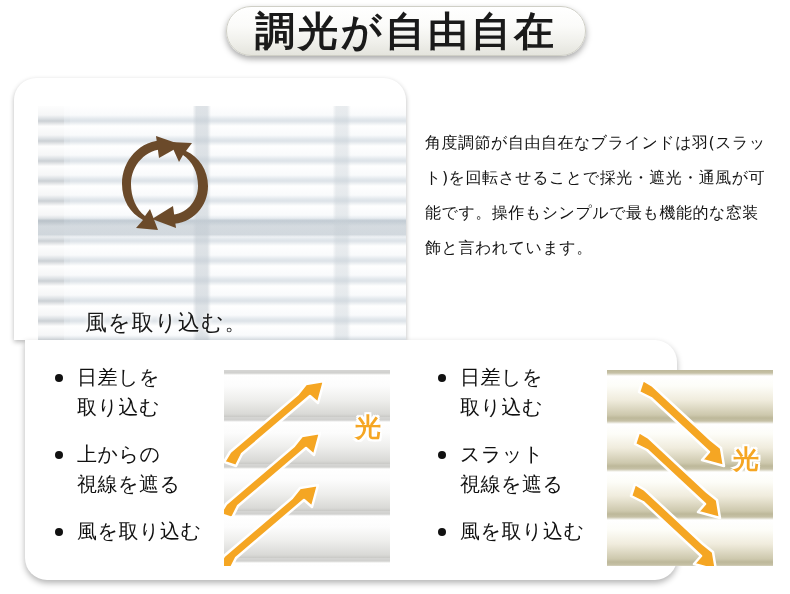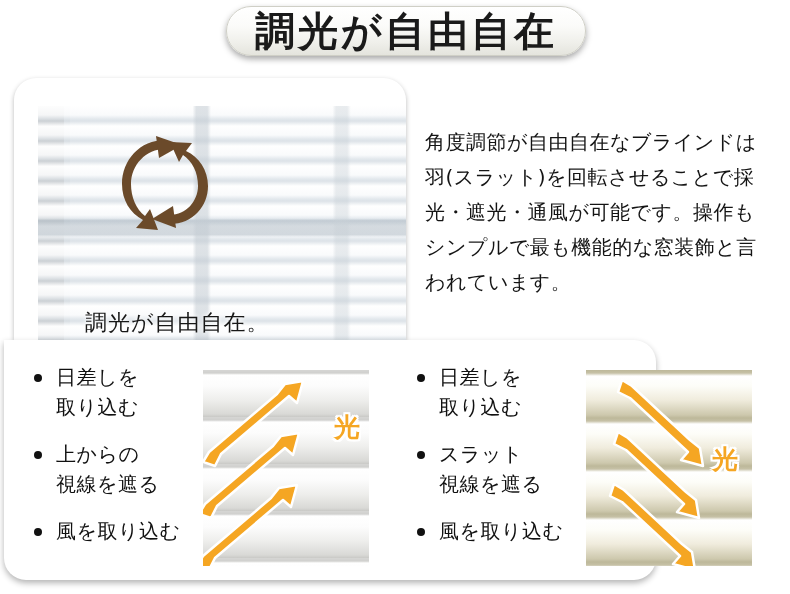--- a/index.html
+++ b/index.html
@@ -107,30 +107,30 @@
   }
 
   
   .desc-block {
     position: absolute;
     left: 425px;
     top: 125px;
     width: 350px;
   }
   .desc-text {
-    font-size: 20px;
+    font-size: 16px;
     line-height: 35px;
     color: #141414;
     letter-spacing: 0.5px;
   }
 
   
   .bottom-panel {
     position: absolute;
-    left: 4px;
+    left: 25px;
     top: 340px;
     width: 652px;
     height: 240px;
     background: #ffffff;
     border-radius: 0 22px 22px 22px;
     box-shadow: 0 3px 6px rgba(0,0,0,0.30);
     box-sizing: border-box;
   }
   .bottom-half {
     position: absolute;
@@ -245,21 +245,21 @@
 
           <path d="M46 10 L72 19 L49 32 Z"></path>
 
           <path d="M60 98 C83 98 98 80 98 60 C98 44 89 31 76 25 L82 17 L60 16 L69 36 L73 29 C82 35 88 46 88 60 C88 75 76 89 60 89 Z"></path>
 
           <path d="M66 102 L42 93 L63 80 Z"></path>
         </g>
       </svg>
     </div>
 
-    <div class="photo-caption">調光が自由自在。</div>
+    <div class="photo-caption">風を取り込む。</div>
   </div>
 </div>
 
 <div class="desc-block">
   <div class="desc-text">角度調節が自由自在なブラインドは羽(スラット)を回転させることで採光・遮光・通風が可能です。操作もシンプルで最も機能的な窓装飾と言われています。</div>
 </div>
 
 <div class="bottom-panel">
 
   <div class="bottom-half left">

